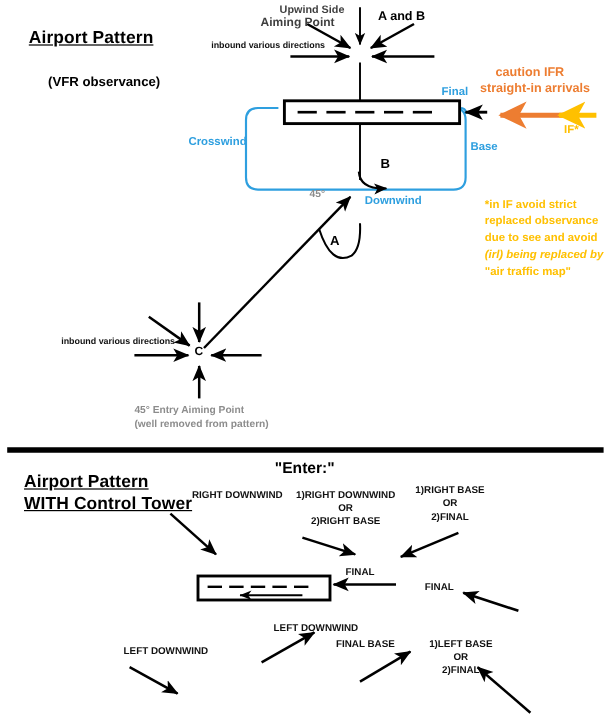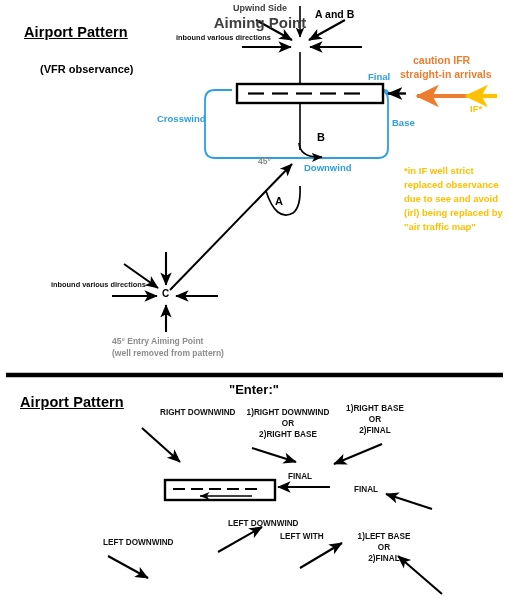--- a/index.html
+++ b/index.html
@@ -132,70 +132,71 @@
       <line x1="442" y1="594" x2="398" y2="556" stroke="#000" stroke-width="2.1" marker-end="url(#ahB)"></line>
 
       <line x1="108" y1="556" x2="148" y2="578" stroke="#000" stroke-width="2.1" marker-end="url(#ahB)"></line>
     </g>
   </svg>
 
   <div class="lbl title" style="left:24px;top:24px;">Airport Pattern</div>
   <div class="lbl sub" style="left:40px;top:63px;">(VFR observance)</div>
 
   <div class="lbl dkgray bold ctr" style="left:212px;top:3px;width:96px;font-size:9px;">Upwind Side</div>
-  <div class="lbl dkgray bold ctr" style="left:212px;top:14px;width:96px;font-size:15px;">Aiming Point</div>
+  <div class="lbl dkgray bold ctr" style="left:200px;top:14px;width:96px;font-size:10px;">Aiming Point</div>
 
   <div class="lbl bold" style="left:315px;top:8px;font-size:10.5px;">A and B</div>
 
   <div class="lbl tiny" style="left:176px;top:34px;">inbound various directions</div>
 
   <div class="lbl orange" style="left:413px;top:54px;">caution IFR</div>
   <div class="lbl orange" style="left:400px;top:68px;">straight-in arrivals</div>
   <div class="lbl yellow" style="left:470px;top:104px;font-size:9.5px;">IF*</div>
 
   <div class="lbl blue" style="left:368px;top:72px;">Final</div>
   <div class="lbl blue" style="left:392px;top:118px;">Base</div>
   <div class="lbl blue" style="left:157px;top:114px;">Crosswind</div>
   <div class="lbl blue" style="left:304px;top:163px;">Downwind</div>
 
   <div class="lbl mk" style="left:317px;top:131px;">B</div>
   <div class="lbl mk" style="left:275px;top:195px;">A</div>
   <div class="lbl mk" style="left:162px;top:288px;font-size:10px;">C</div>
 
   <div class="lbl gray" style="left:258px;top:157px;font-size:8.5px;">45°</div>
 
-  <div class="lbl yellow" style="left:404px;top:166px;font-size:9.5px;">*in IF well strict</div>
+  <div class="lbl yellow" style="left:404px;top:166px;font-size:9.5px;">*in IF avoid strict</div>
   <div class="lbl yellow" style="left:404px;top:180px;font-size:9.5px;">replaced observance</div>
   <div class="lbl yellow" style="left:404px;top:194px;font-size:9.5px;">due to see and avoid</div>
-  <div class="lbl yellow" style="left:404px;top:208px;font-size:9.5px;">(irl) being replaced by</div>
+  <div class="lbl yellow" style="left:404px;top:208px;font-size:9.5px;font-style:italic;">(irl) being replaced by</div>
   <div class="lbl yellow" style="left:404px;top:222px;font-size:9.5px;">"air traffic map"</div>
 
   <div class="lbl tiny" style="left:51px;top:281px;">inbound various directions</div>
 
   <div class="lbl gray" style="left:112px;top:337px;font-size:8.5px;">45° Entry Aiming Point</div>
   <div class="lbl gray" style="left:112px;top:349px;font-size:8.5px;">(well removed from pattern)</div>
 
   <div class="lbl title" style="left:20px;top:394px;">Airport Pattern</div>
+  <div class="lbl title" style="left:20px;top:412px;">WITH Control Tower</div>
 
   <div class="lbl bold" style="left:229px;top:383px;font-size:13px;">"Enter:"</div>
 
   <div class="lbl tiny8" style="left:160px;top:408px;">RIGHT DOWNWIND</div>
 
   <div class="lbl tiny8 ctr" style="left:240px;top:408px;width:96px;">1)RIGHT DOWNWIND</div>
   <div class="lbl tiny8 ctr" style="left:240px;top:419px;width:96px;">OR</div>
   <div class="lbl tiny8 ctr" style="left:240px;top:430px;width:96px;">2)RIGHT BASE</div>
 
   <div class="lbl tiny8 ctr" style="left:336px;top:404px;width:78px;">1)RIGHT BASE</div>
   <div class="lbl tiny8 ctr" style="left:336px;top:415px;width:78px;">OR</div>
   <div class="lbl tiny8 ctr" style="left:336px;top:426px;width:78px;">2)FINAL</div>
 
   <div class="lbl tiny8" style="left:288px;top:472px;">FINAL</div>
   <div class="lbl tiny8" style="left:354px;top:485px;">FINAL</div>
 
   <div class="lbl tiny8" style="left:228px;top:519px;">LEFT DOWNWIND</div>
   <div class="lbl tiny8" style="left:103px;top:538px;">LEFT DOWNWIND</div>
-  <div class="lbl tiny8" style="left:280px;top:532px;">LEFT WITH</div>
+  <div class="lbl tiny8" style="left:280px;top:532px;">FINAL BASE</div>
 
   <div class="lbl tiny8 ctr" style="left:348px;top:532px;width:72px;">1)LEFT BASE</div>
   <div class="lbl tiny8 ctr" style="left:348px;top:543px;width:72px;">OR</div>
   <div class="lbl tiny8 ctr" style="left:348px;top:554px;width:72px;">2)FINAL</div>
 
 </div>
 
 </body></html>

